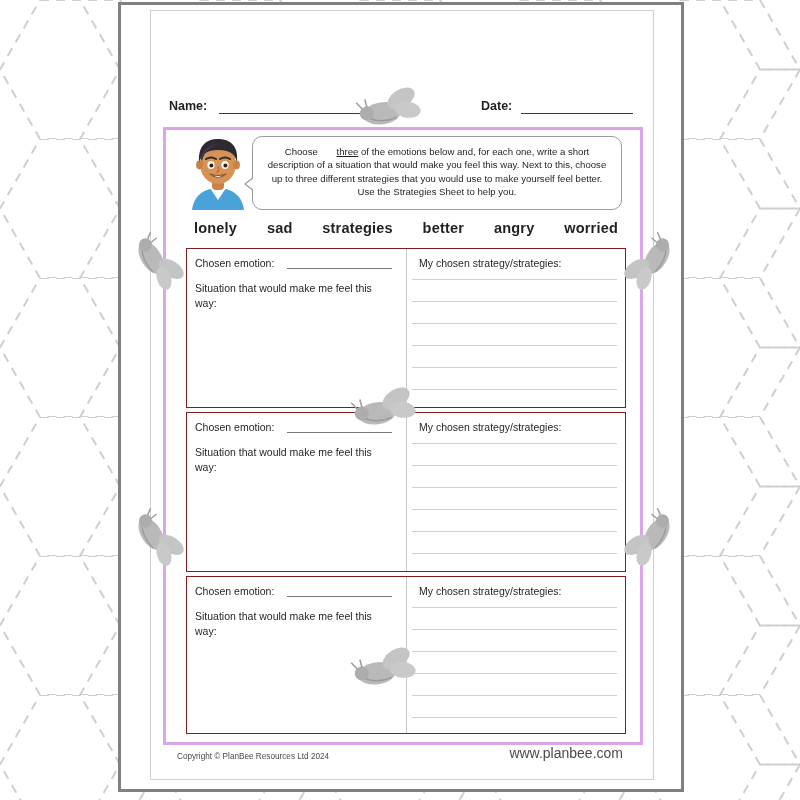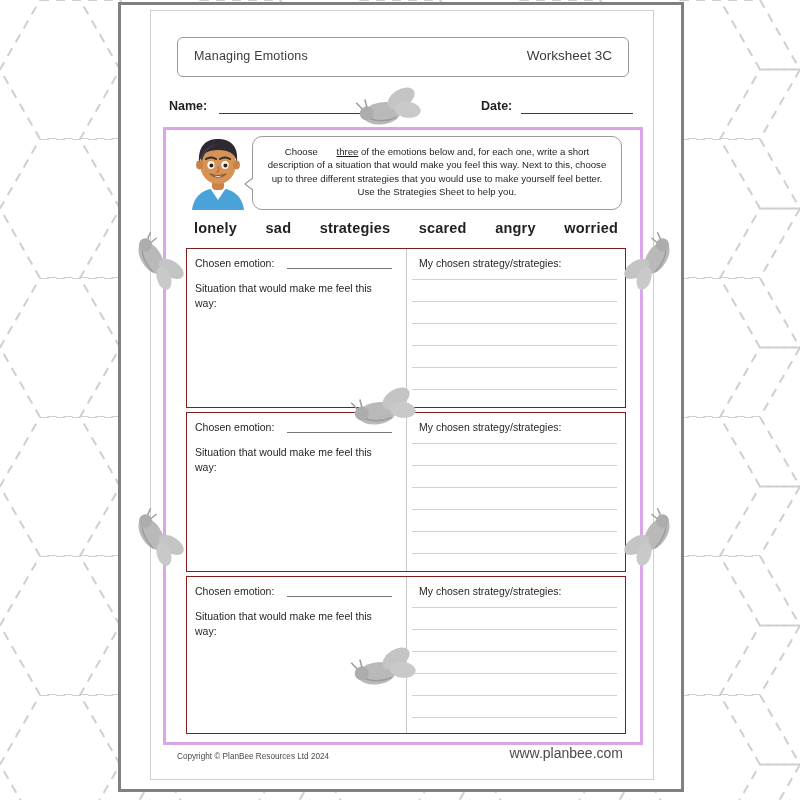--- a/index.html
+++ b/index.html
@@ -293,24 +293,20 @@
       </pattern>
     </defs>
     <rect x="0" y="0" width="800" height="800" fill="#ffffff"></rect>
     <rect x="-40" y="-40" width="900" height="900" fill="url(#hexpat)"></rect>
   </svg>
 
   <div id="outer-frame"></div>
 
   <div id="page">
 
-    <div id="header-bar">
-      <div id="header-title">Managing Emotions</div>
-      <div id="header-worksheet">Worksheet 3C</div>
-    </div>
 
     <div id="name-label">Name:</div>
     <div id="name-rule"></div>
     <div id="date-label">Date:</div>
     <div id="date-rule"></div>
 
     <div id="violet-frame">
 
       <svg id="avatar" viewBox="0 0 64 74" aria-hidden="true">
 
@@ -341,21 +337,21 @@
       </svg>
 
       <div id="bubble">
         <div id="bubble-text">Choose <u>three</u> of the emotions below and, for each one, write a short description of a situation that would make you feel this way. Next to this, choose up to three different strategies that you would use to make yourself feel better. Use the Strategies Sheet to help you.</div>
       </div>
 
       <div id="emotions">
         <span class="emotion-word">lonely</span>
         <span class="emotion-word">sad</span>
         <span class="emotion-word">strategies</span>
-        <span class="emotion-word">scared</span>
+        <span class="emotion-word">better</span>
         <span class="emotion-word">angry</span>
         <span class="emotion-word">worried</span>
       </div>
 
       <div class="block" id="block-1">
         <div class="block-divider"></div>
         <div class="chosen-emotion-label">Chosen emotion:</div>
         <div class="chosen-emotion-rule"></div>
         <div class="situation-label">Situation that would make me feel this way:</div>
         <div class="strategy-label">My chosen strategy/strategies:</div>

